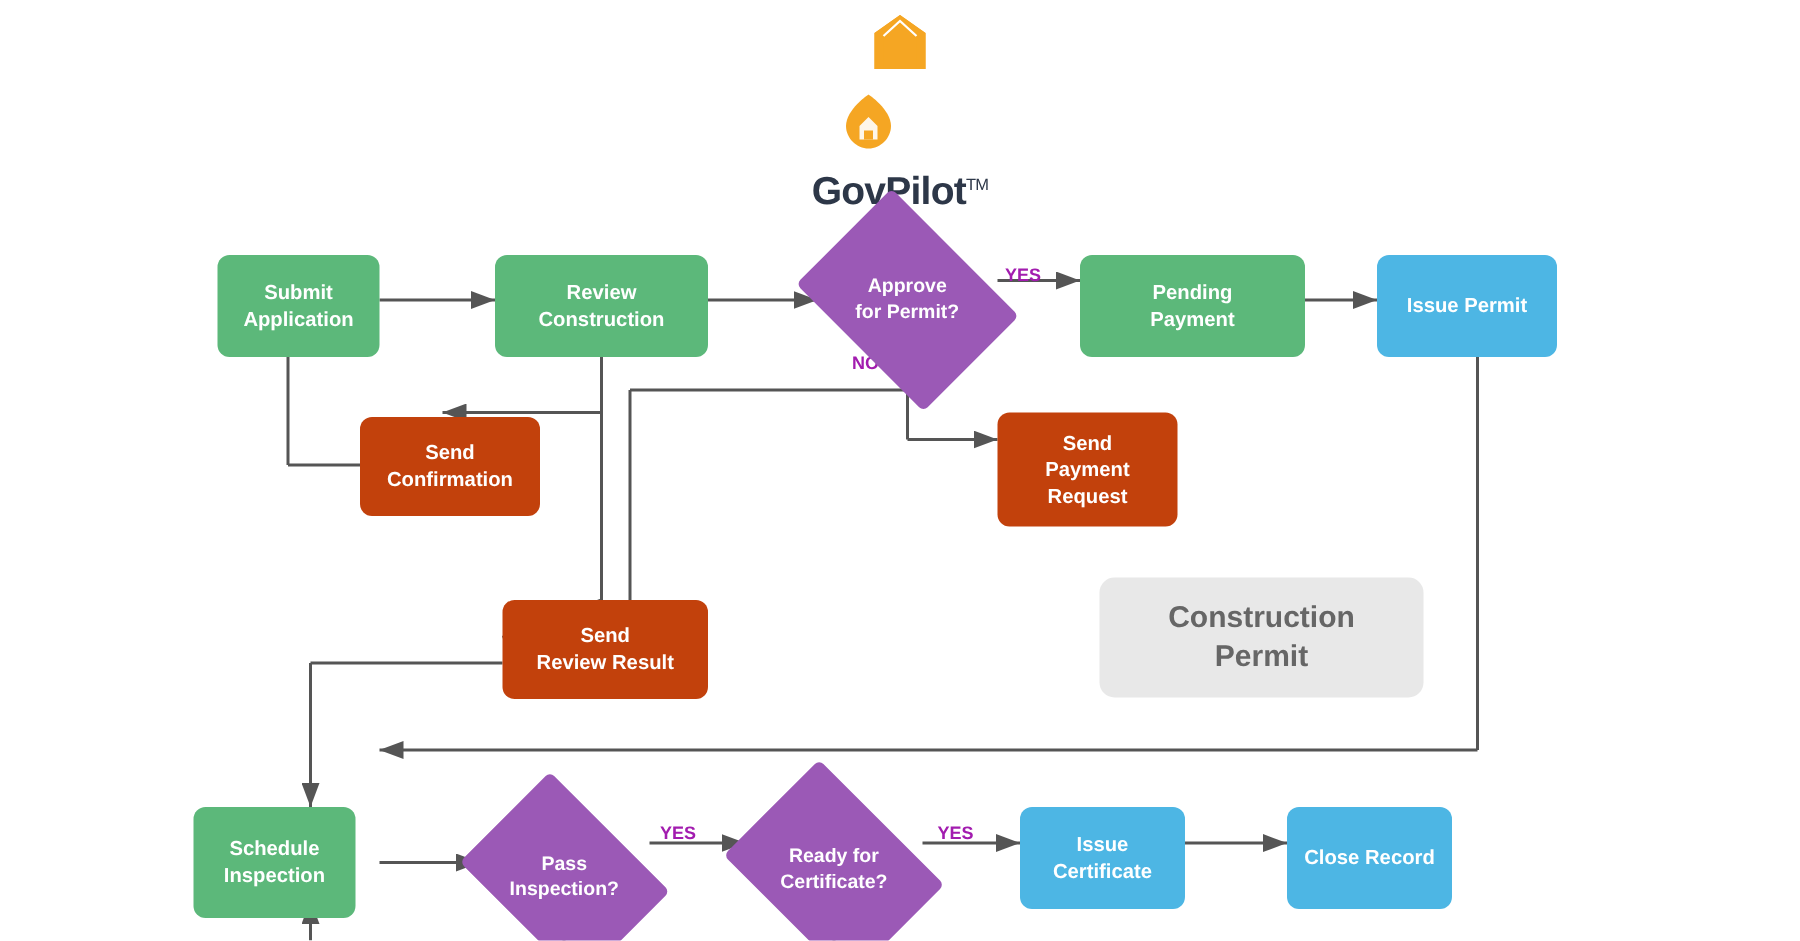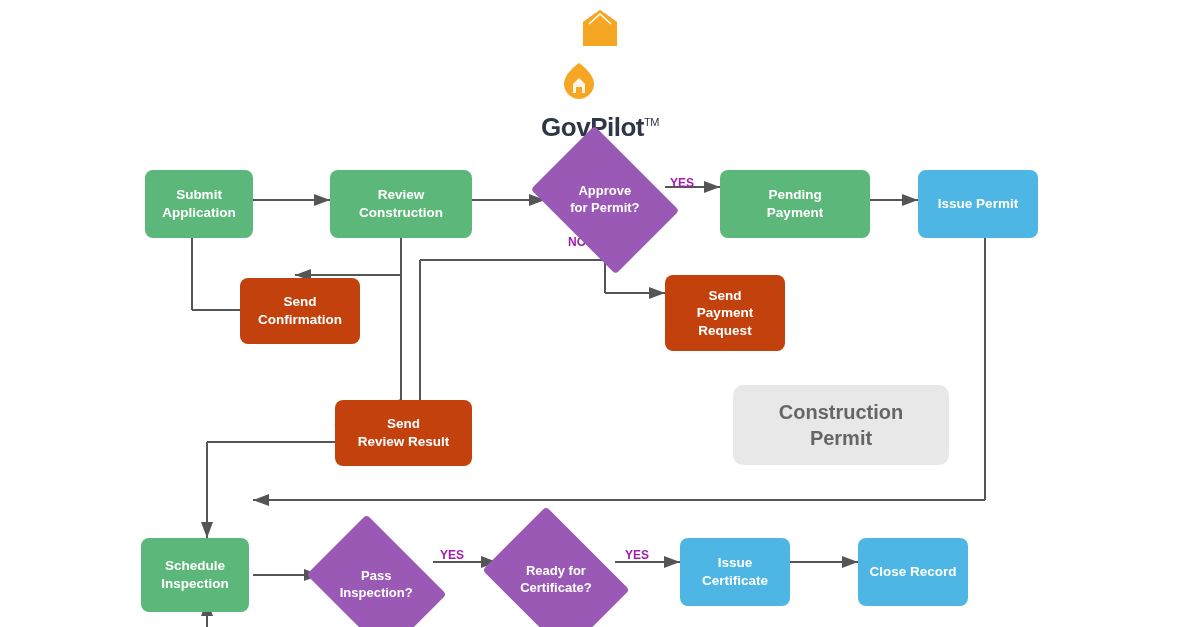--- a/index.html
+++ b/index.html
@@ -226,21 +226,21 @@
     <span style="white-space:pre-line;">Send
 Payment
 Request</span>
   </div>
 
   <div class="node node-gray" style="left:733px; top:305px; width:216px; height:80px; color:#666;">
     <span style="white-space:pre-line;">Construction
 Permit</span>
   </div>
 
-  <div class="node node-green" style="left:141px; top:458px; width:108px; height:74px;">
+  <div class="node node-green" style="left:129px; top:458px; width:108px; height:74px;">
     <span style="white-space:pre-line;">Schedule
 Inspection</span>
   </div>
 
   <div class="node node-purple-diamond" style="left:320px; top:462px; width:113px; height:85px;">
     <div class="node-label" style="white-space:pre-line;">Pass
 Inspection?</div>
   </div>
 
   <div class="node node-purple-diamond" style="left:497px; top:455px; width:118px; height:90px;">

